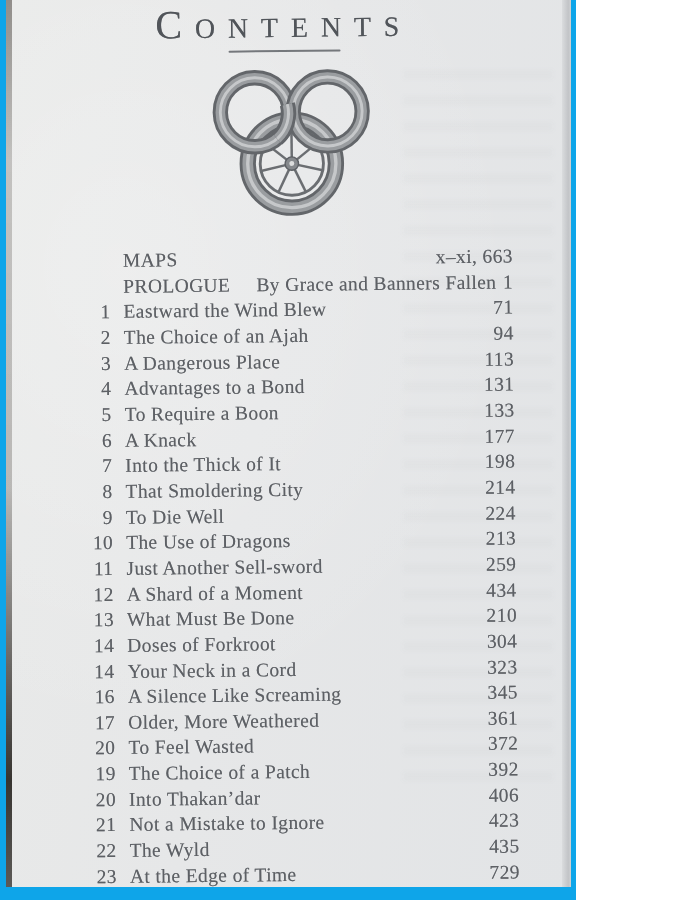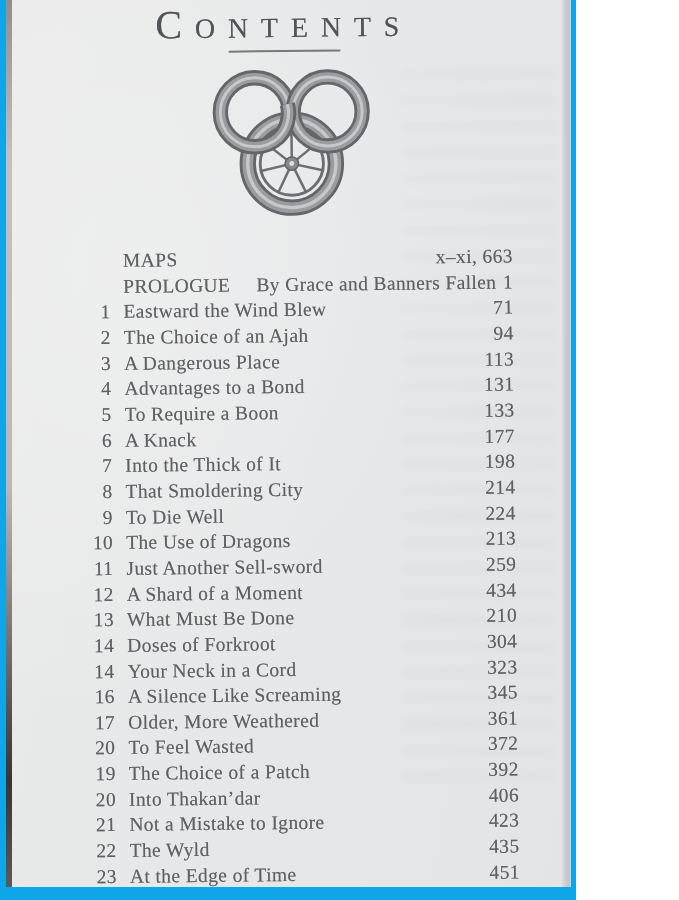--- a/index.html
+++ b/index.html
@@ -229,18 +229,18 @@
 
           <div class="row">
             <span class="num">22</span>
             <span class="ttl"><span>The Wyld</span><span class="sub"></span></span>
             <span class="pg">435</span>
           </div>
 
           <div class="row">
             <span class="num">23</span>
             <span class="ttl"><span>At the Edge of Time</span><span class="sub"></span></span>
-            <span class="pg">451</span>
+            <span class="pg">729</span>
           </div>
         </div>
     </div>
   </div>
 </div>
 
 </body></html>

